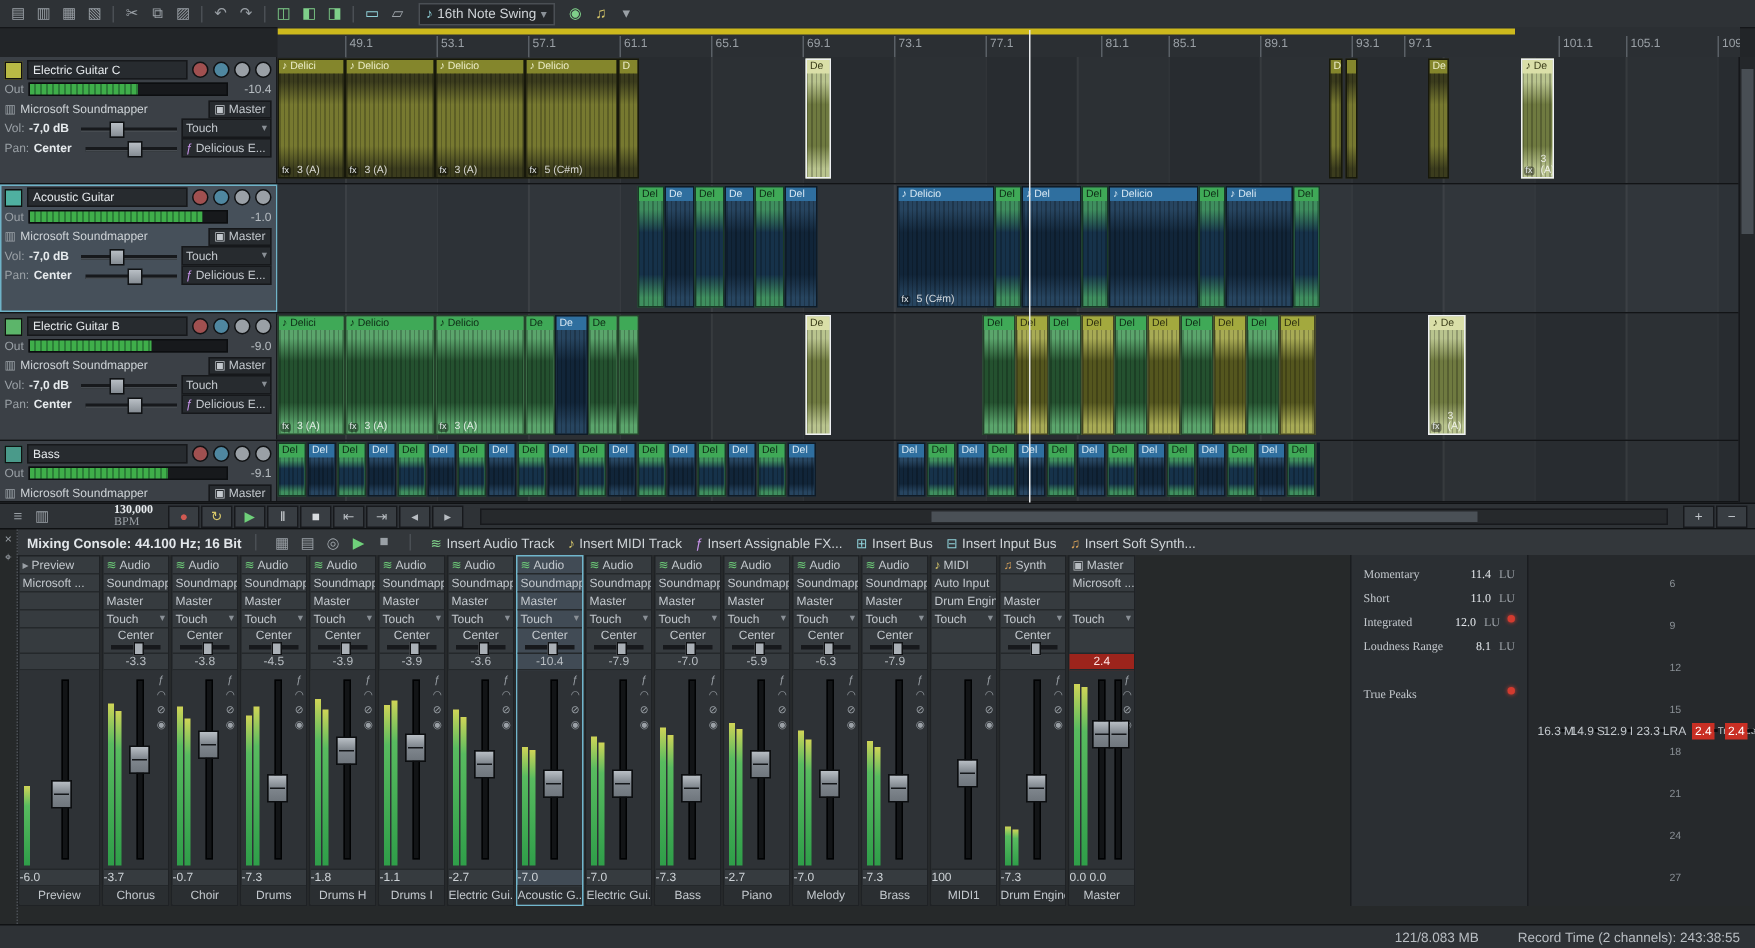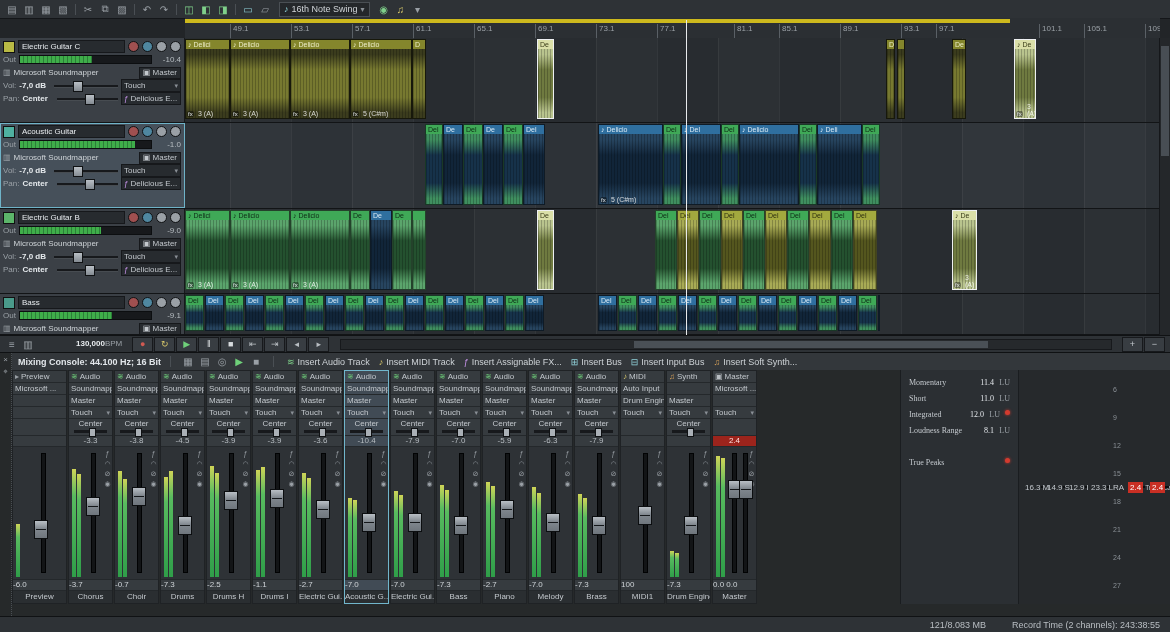--- a/index.html
+++ b/index.html
@@ -63,21 +63,21 @@
   .v-yl{--hd:#a3a93e;--hdt:#2f3010;--bd:#a8ab55;--wv:#54561e;}
   .v-bl{--hd:#2f6f9f;--hdt:#d9e9f4;--bd:#274560;--wv:#112539;}
   .v-gb{--hd:#3fa957;--hdt:#0e2b16;--bd:#3f8f5f;--wv:#16324a;}
   .v-sel{--hd:#dadfa8;--hdt:#3a3c18;--bd:#b9c48e;--wv:#6f7a40;border-color:#eef0f2;}
   .playhead{position:absolute;top:20px;height:315px;left:686px;width:1px;background:#e8eaec;z-index:5;}
   .vscroll{position:absolute;right:0;top:38px;width:10px;height:297px;background:#24272a;border-left:1px solid #15171a;}
   .vscroll i{position:absolute;left:1px;right:1px;top:8px;height:110px;background:#484e54;}
   
   .transport{position:absolute;top:335px;left:0;right:0;height:17px;background:#2e3236;border-top:1px solid #101214;
              display:flex;align-items:center;padding:0 4px;box-sizing:border-box;}
-  .bpmblk{display:flex;flex-direction:row;line-height:8px;margin:0 10px 0 40px;font-size:8px;}
+  .bpmblk{display:flex;flex-direction:column;line-height:8px;margin:0 10px 0 40px;font-size:8px;font-family:Liberation Serif, serif;}
   .bpmblk b{color:#e8ecef;}
   .bpmblk i{color:#9aa0a6;font-style:normal;}
   .tp-btn{width:19px;height:13px;border:1px solid #17191c;background:#383d42;display:inline-flex;align-items:center;justify-content:center;
           font-size:9px;margin-right:1px;}
   .hscroll{flex:1;height:9px;background:#26292c;border:1px solid #17191c;margin:0 10px;position:relative;}
   .hscroll i{position:absolute;left:38%;width:46%;top:1px;bottom:1px;background:#4a5056;}
   
   .mixer{position:absolute;top:352px;left:0;right:0;height:265px;background:#26292a;border-top:1px solid #0f1113;}
   .mx-rail{position:absolute;left:0;top:0;width:11px;bottom:0;border-right:1px dotted #4a4f54;display:flex;flex-direction:column;
            align-items:center;padding-top:2px;gap:3px;color:#9aa0a6;font-size:8px;}
@@ -902,21 +902,21 @@
             <div class="smb" style="left: 8px; height: 79%;"></div>
             <div class="groove" style="left: 52%;"></div>
             <div class="fhandle" style="left: 40%; top: 33%;"></div>
             <div class="s-icons">
               <span>ƒ</span>
               <span>◠</span>
               <span>⊘</span>
               <span>◉</span>
             </div>
           </div>
-          <div class="s-db">-2.5</div>
+          <div class="s-db">-1.8</div>
           <div class="s-name">Drums H</div>
         </div>
         <div class="strip">
           <div class="s-row">
             <span style="color: rgb(111, 208, 122);">≋</span>
             <span>Audio</span>
           </div>
           <div class="s-row">
             <span>Soundmapper</span>
           </div>

